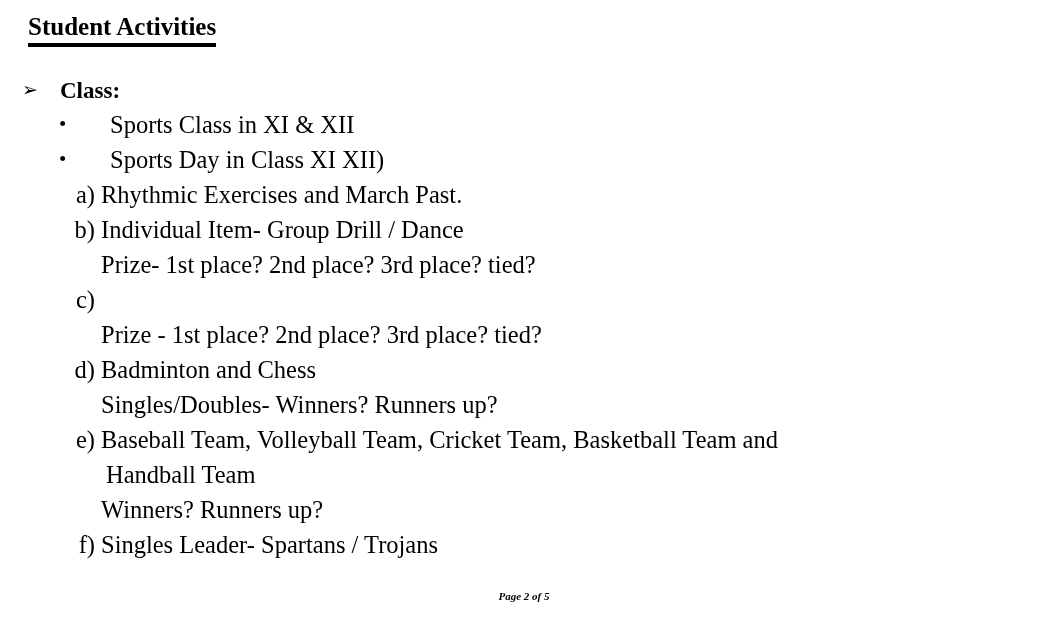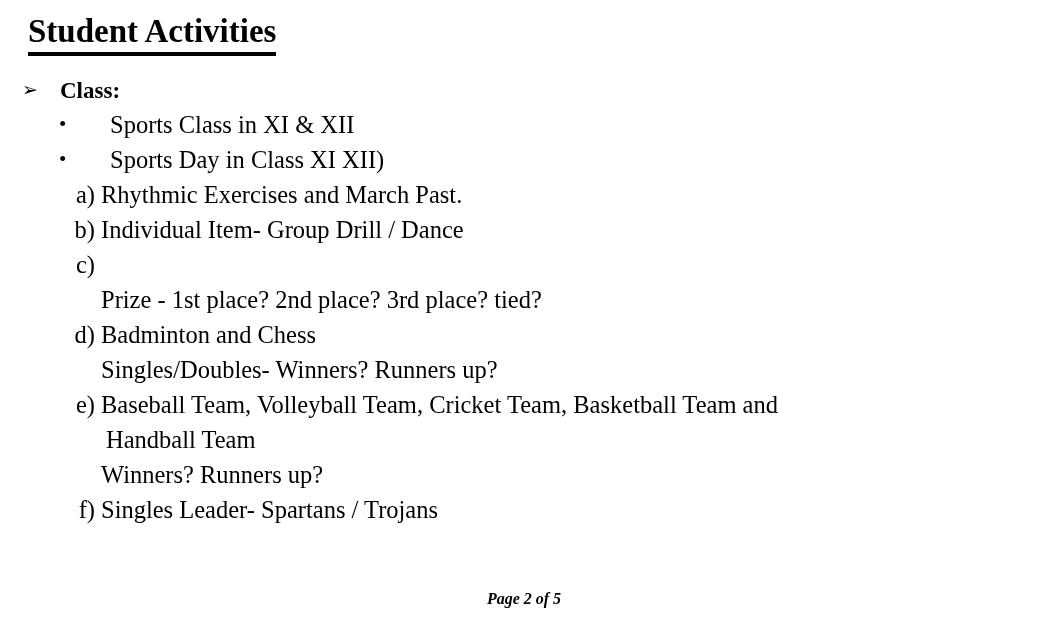--- a/index.html
+++ b/index.html
@@ -19,21 +19,21 @@
     overflow: hidden;
   }
 
   
   .title-row {
     position: absolute;
     left: 28px;
     top: 14px;
   }
   .doc-title {
-    font-size: 33px;
+    font-size: 25px;
     font-weight: bold;
     line-height: 1.05;
     letter-spacing: 0px;
     white-space: nowrap;
     display: inline-block;
     padding-bottom: 3px;
     border-bottom: 4px solid #000000;
   }
 
   
@@ -108,21 +108,21 @@
     margin-left: 106px;
   }
 
   
   .footer {
     position: absolute;
     left: 0;
     top: 590px;
     width: 1048px;
     text-align: center;
-    font-size: 16px;
+    font-size: 11px;
     font-weight: bold;
     font-style: italic;
   }
 </style>
 </head>
 <body>
 
 <div id="page">
 
   <div class="title-row">
@@ -147,20 +147,23 @@
     </div>
 
     <div class="line lvl-alpha">
       <span class="marker">a)</span>
       <span class="text">Rhythmic Exercises and March Past.</span>
     </div>
 
     <div class="line lvl-alpha">
       <span class="marker">b)</span>
       <span class="text">Individual Item- Group Drill / Dance</span>
+    </div>
+    <div class="line lvl-cont">
+      <span class="text">Prize-  1st place? 2nd place? 3rd place? tied?</span>
     </div>
 
     <div class="line lvl-alpha">
       <span class="marker">c)</span>
     </div>
     <div class="line lvl-cont">
       <span class="text">Prize - 1st place? 2nd place? 3rd place? tied?</span>
     </div>
 
     <div class="line lvl-alpha">

